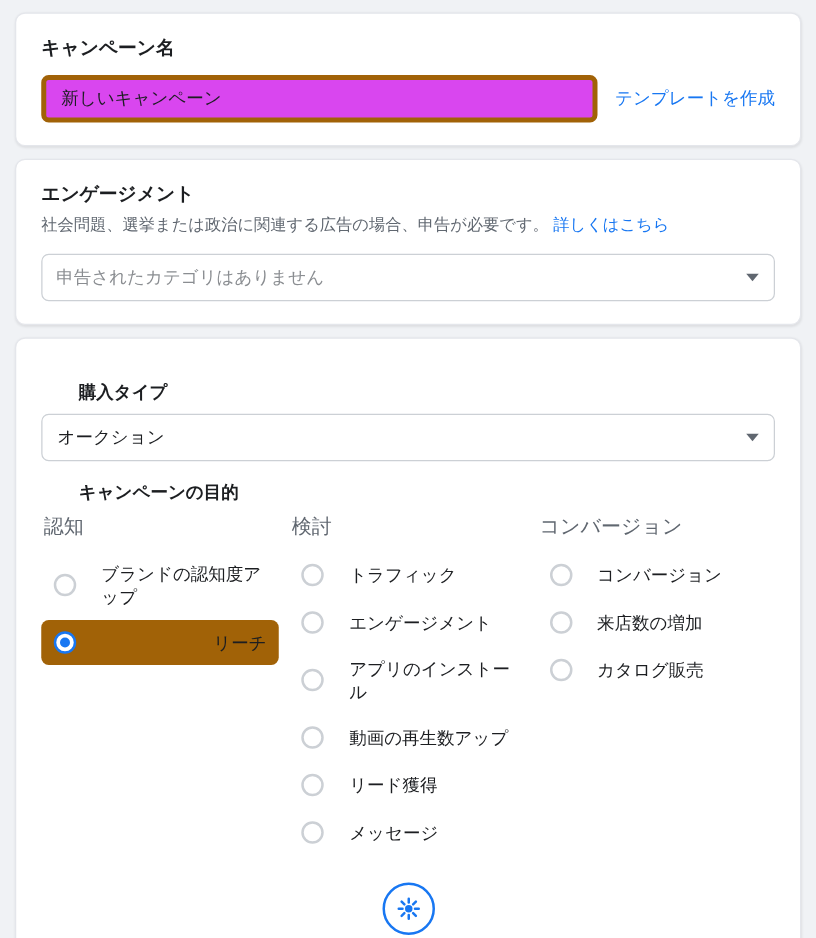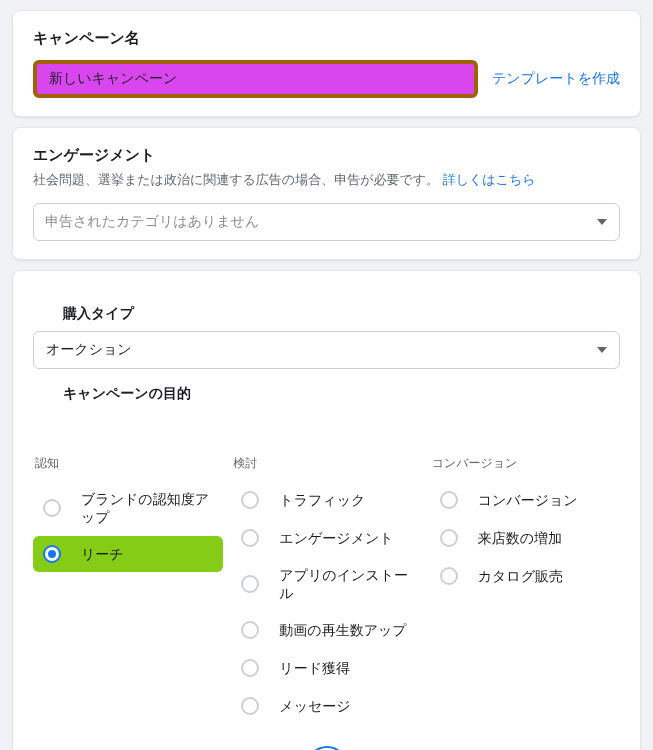--- a/index.html
+++ b/index.html
@@ -78,38 +78,38 @@
   .field-block { margin-top: 16px; }
   .objective-cols {
     display: flex;
     gap: 8px;
     margin-top: 4px;
   }
   .col {
     flex: 1;
   }
   .col-header {
-    font-size: 12px;
+    font-size: 16px;
     color: #606770;
     margin-bottom: 10px;
     margin-left: 2px;
-    margin-top: 44px;
   }
   .radio-item {
     display: flex;
     align-items: center;
     gap: 20px;
     padding: 8px 10px;
     border-radius: 6px;
     cursor: pointer;
     margin-bottom: 2px;
     min-height: 36px;
   }
   .radio-item.selected {
-    background: #84cc16;
+    background: #a16207;
+    justify-content: space-between;
   }
   .radio-circle {
     width: 18px; height: 18px;
     border: 2px solid #ccd0d5;
     border-radius: 50%;
     flex-shrink: 0;
     display: flex;
     align-items: center;
     justify-content: center;
     background: #fff;

